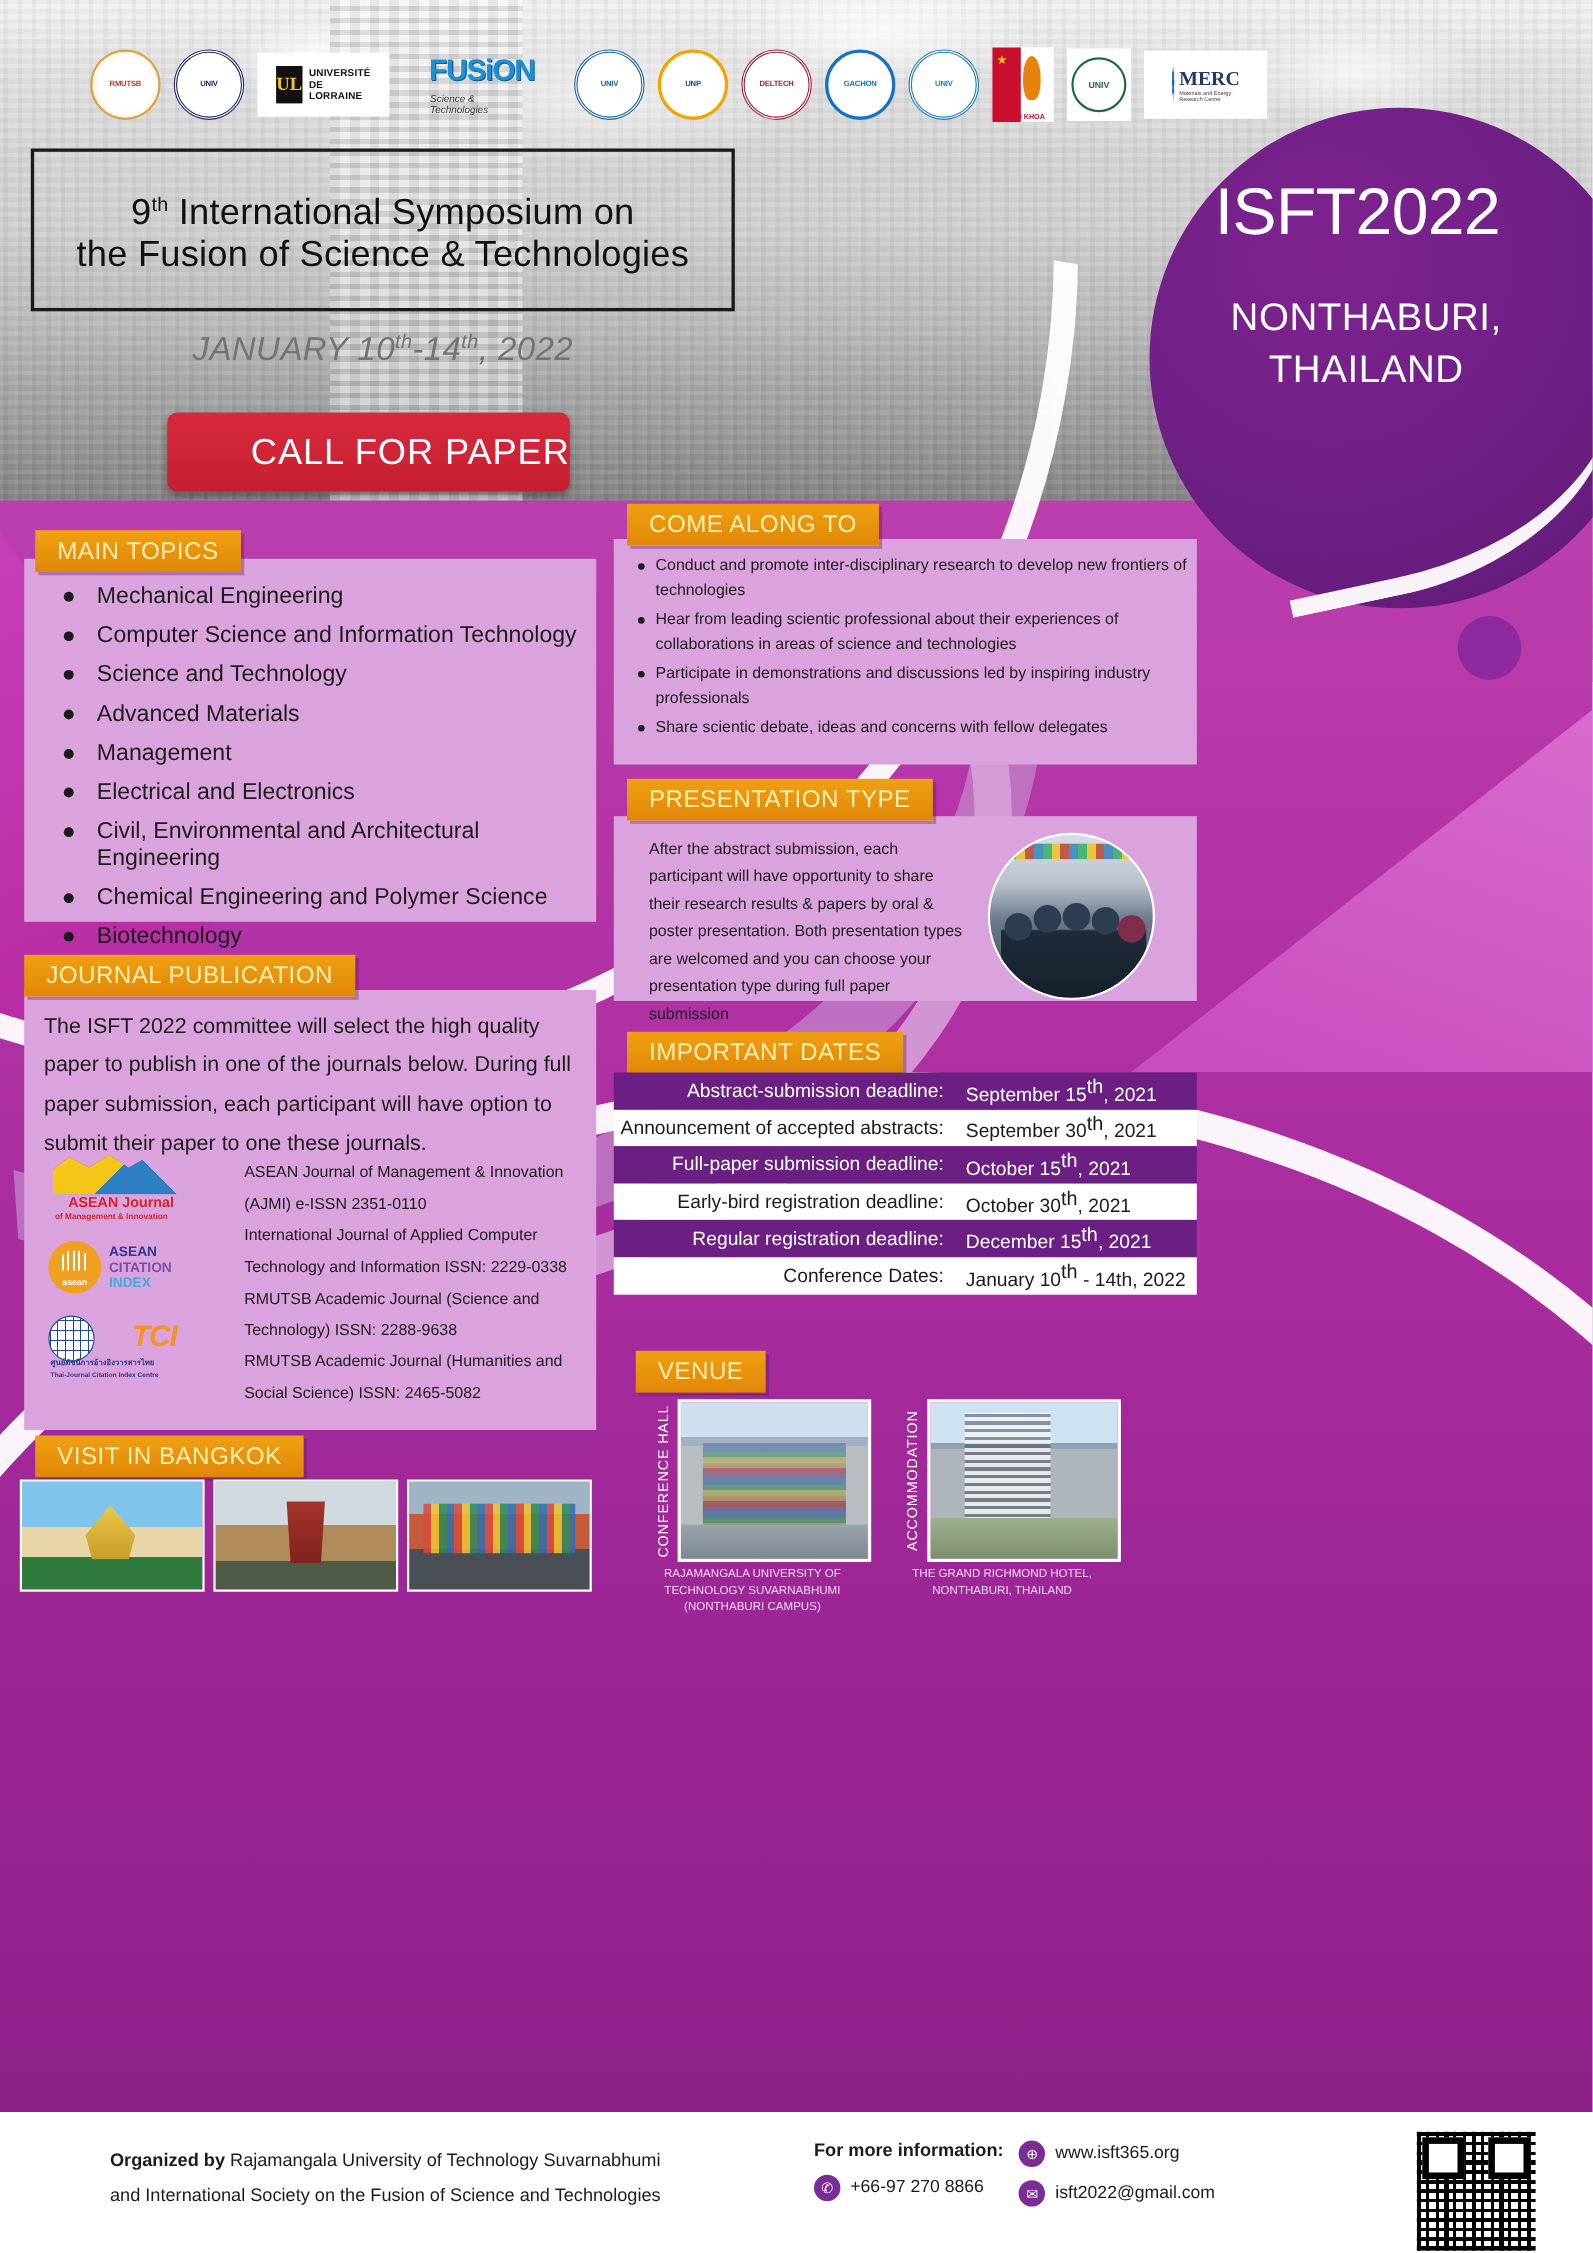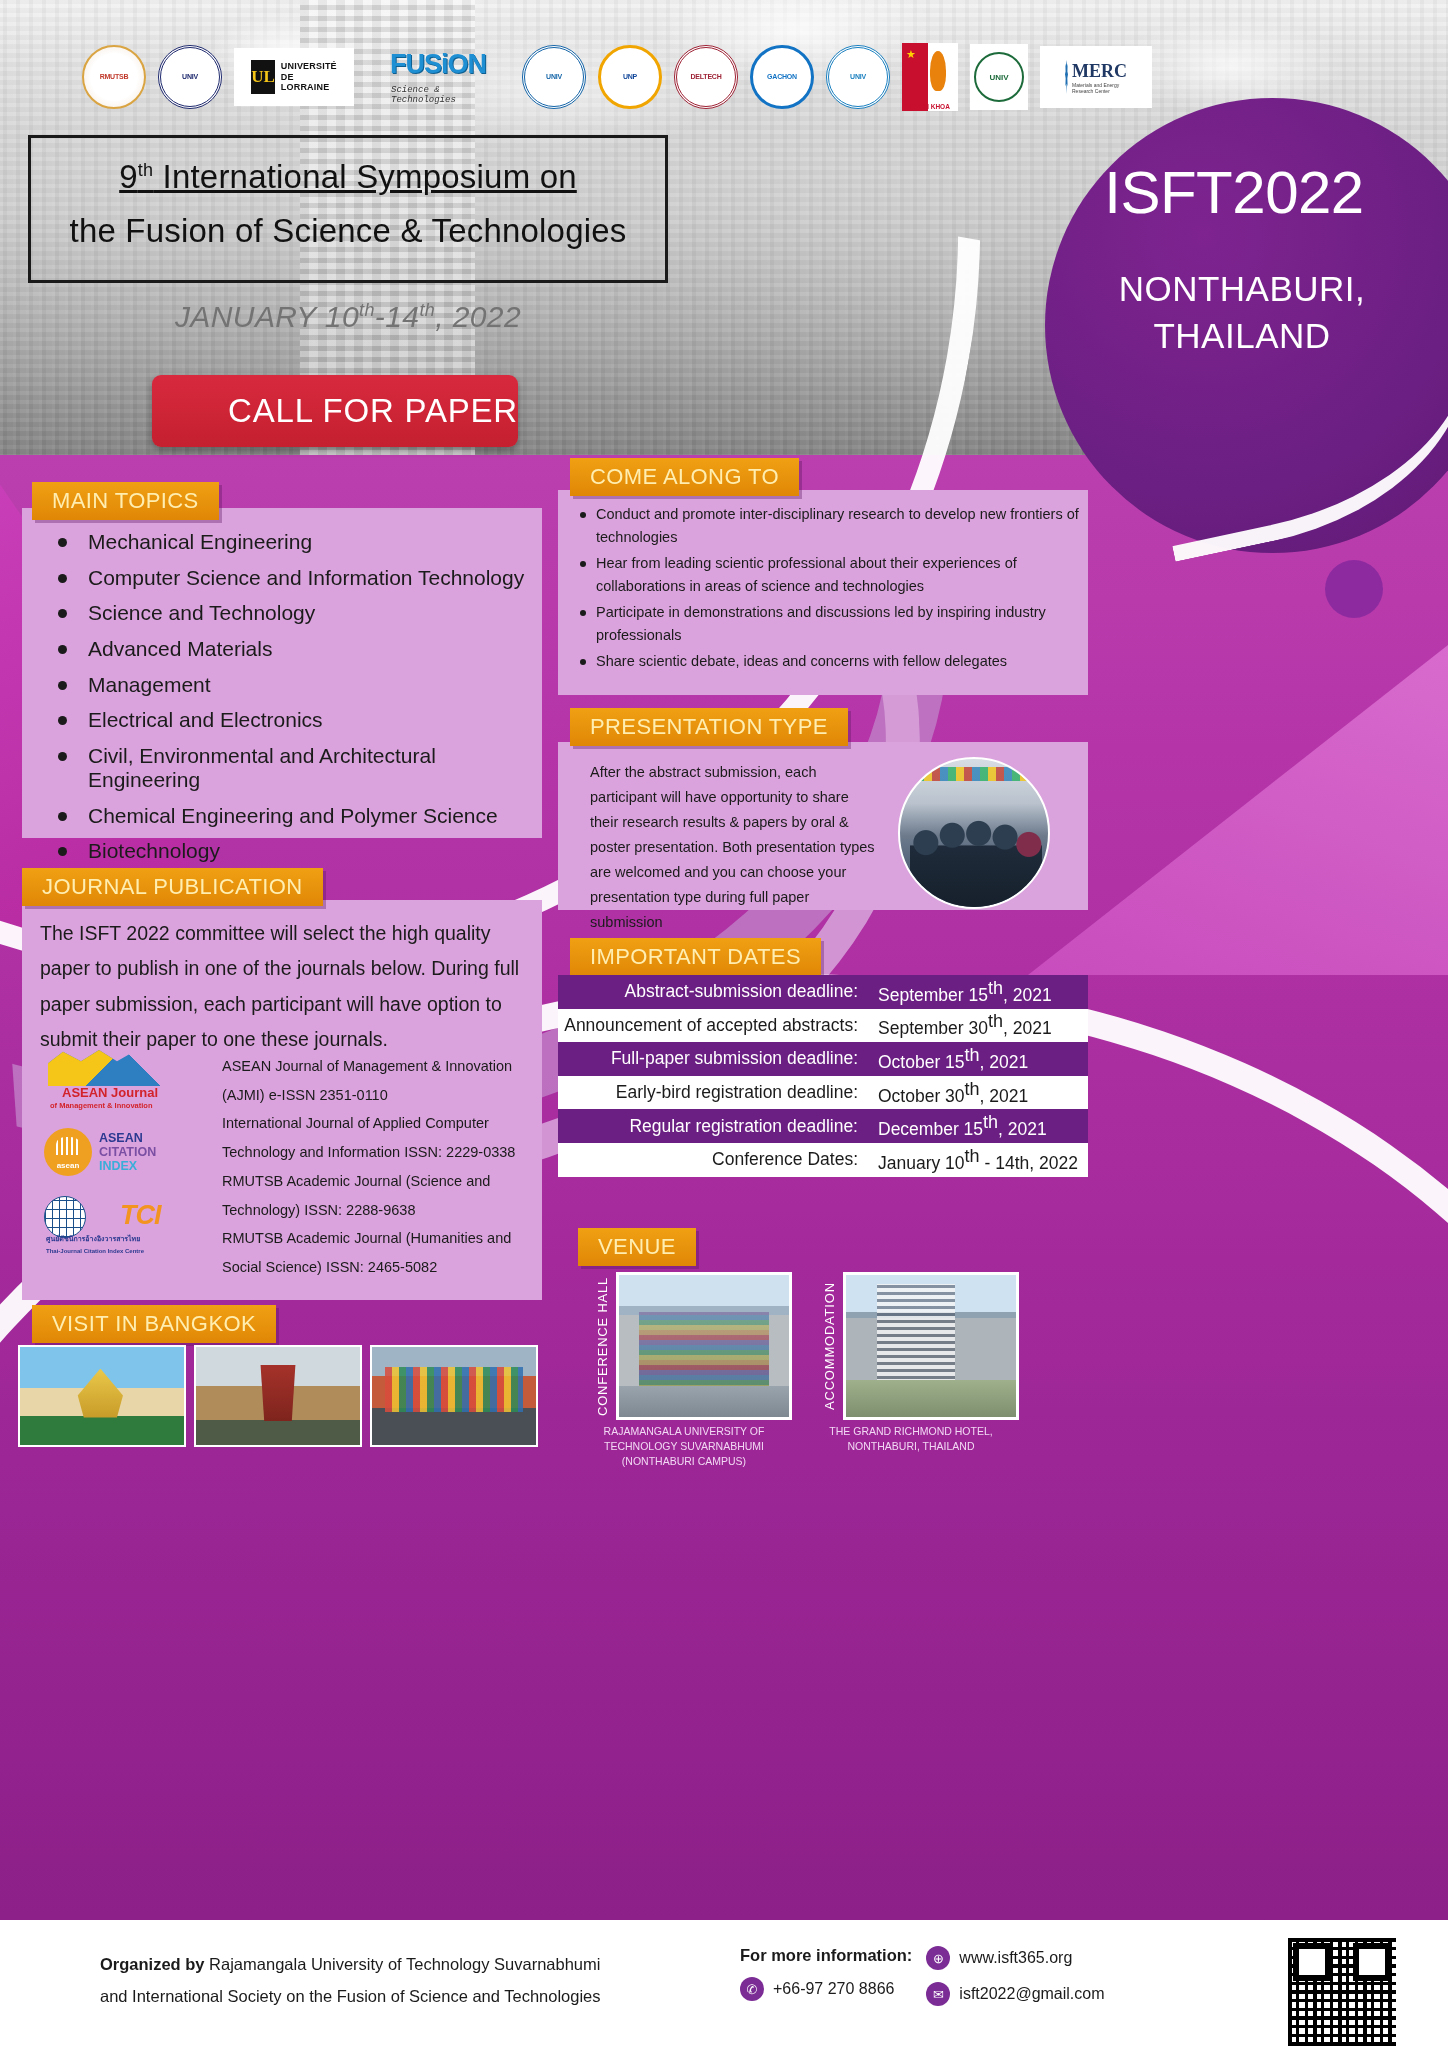--- a/index.html
+++ b/index.html
@@ -131,21 +131,21 @@
     background:#fff; display:flex; flex-direction:column; align-items:center; justify-content:center;
     padding:5px 25px;
   }
   .ul-box{ width:120px; height:58px; flex-direction:row; gap:6px; }
   .ul-sq{ width:34px; height:34px; background:#111; color:#f5c518; font-weight:bold; font-size:17px;
           display:flex; align-items:center; justify-content:center; font-family:"Liberation Serif",serif;}
   .ul-txt{ font-size:9px; font-weight:bold; color:#111; line-height:1.15; letter-spacing:.2px;}
   .fusion-box{ width:144px; height:66px; background:transparent; }
   .fusion-main{ font-family:"Liberation Sans",sans-serif; font-weight:bold; font-size:27px; color:#1f8fd4; letter-spacing:-1px;
       -webkit-text-stroke:0; text-shadow:1px 1px 0 #0e5f91;}
-  .fusion-sub{ font-family:Liberation Mono, monospace; font-style:italic; font-size:9px; color:#333; margin-top:5px;}
+  .fusion-sub{ font-family:Liberation Sans, sans-serif; font-style:italic; font-size:9px; color:#333; margin-top:5px;}
   .bk-box{ width:56px; height:68px; background:#fff; position:relative; overflow:hidden;}
   .bk-red{ position:absolute; left:0; top:0; width:26px; height:68px; background:#c8102e;}
   .bk-star{ position:absolute; left:4px; top:5px; color:#ffd100; font-size:11px;}
   .bk-flame{ position:absolute; left:28px; top:8px; width:16px; height:40px; background:#e8820c; border-radius:50% 50% 40% 40%;}
   .bk-lbl{ position:absolute; left:0; bottom:1px; width:100%; text-align:center; font-size:6.5px; font-weight:bold; color:#c8102e;}
   .merc-box{ width:112px; height:62px; background:#fff; flex-direction:row; gap:4px;align-items:center;}
   .merc-leaf{ width:28px; height:34px; background:#1f6fb2;
      clip-path: polygon(50% 0,70% 18%,88% 10%,80% 34%,100% 42%,78% 54%,88% 78%,62% 70%,50% 100%,38% 70%,12% 78%,22% 54%,0 42%,20% 34%,12% 10%,30% 18%);}
   .merc-t{ font-family:"Liberation Serif",serif; font-size:18px; font-weight:bold; color:#1f3864;}
   .merc-s{ font-size:5px; color:#444; }
@@ -156,21 +156,21 @@
   
   .title-box{
     position:absolute; left:28px; top:135px; width:640px; height:148px;
     border:3px solid #1a1a1a; z-index:7;
   }
   .title-l1, .title-l2{
     position:absolute; left:0; width:100%; text-align:center;
     font-size:33px; color:#111; font-weight:400; letter-spacing:.2px;
     font-family:"Liberation Sans", sans-serif;
   }
-  .title-l1{ top:20px;text-decoration:underline; }
+  .title-l1{ top:36px; }
   .title-l2{ top:74px; }
   .sup{ font-size:18px; vertical-align:super; }
   .date-line{
     position:absolute; left:28px; top:300px; width:640px; text-align:center;
     font-size:30px; font-style:italic; color:#737373; z-index:7;
     font-family:"Liberation Sans", sans-serif; letter-spacing:.4px;
   }
 
   .cfp{
     position:absolute; left:152px; top:375px; width:366px; height:72px;

